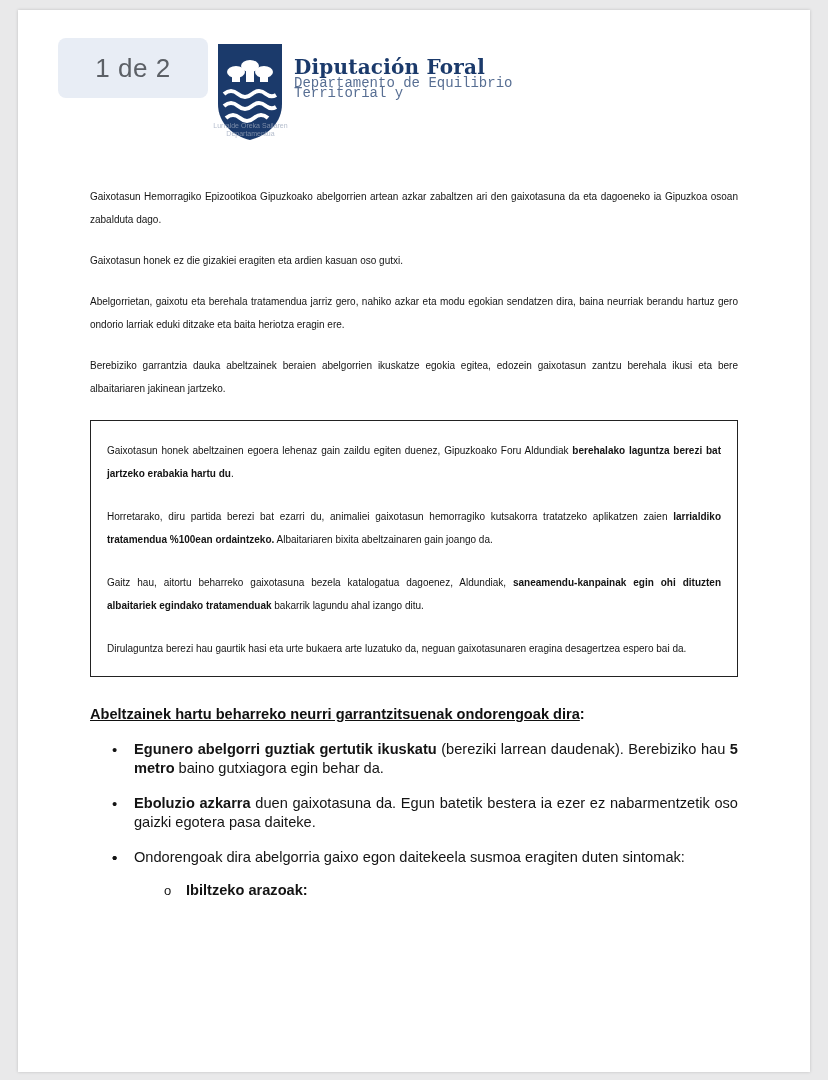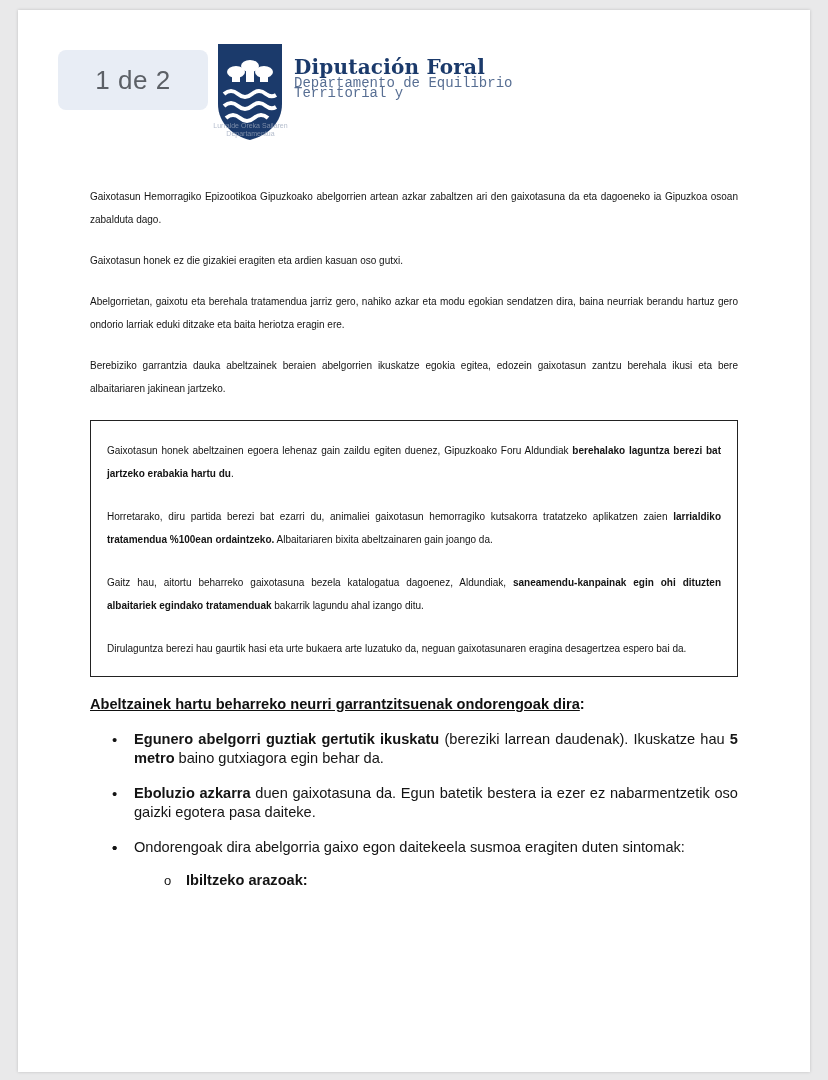--- a/index.html
+++ b/index.html
@@ -32,21 +32,20 @@
     width: 150px;
     height: 60px;
     background: #e8edf5;
     border-radius: 8px;
     display: flex;
     align-items: center;
     justify-content: center;
     color: #5c6066;
     font-size: 26px;
     letter-spacing: 0.5px;
-    margin-top: 12px;
   }
   
   .logo-block {
     position: absolute;
     left: 180px;
     top: 32px;
     width: 400px;
     height: 105px;
   }
   .shield {
@@ -107,21 +106,21 @@
   p.para:last-child { margin-bottom: 0; }
   .boxed {
     margin-top: 20px;
     border: 1.5px solid #222;
     padding: 18px 16px 14px 16px;
   }
   .boxed p.para { margin-bottom: 20px; }
   .boxed p.para:last-child { margin-bottom: 2px; }
   b, strong { font-weight: bold; }
   .heading-underline {
-    margin-top: 18px;
+    margin-top: 28px;
     margin-bottom: 16px;
     font-size: 14.6px;
     line-height: 19px;
     color: #111;
     font-weight: bold;
   }
   .heading-underline .u { text-decoration: underline; }
   ul.bullets {
     list-style: none;
     margin: 0;
@@ -219,21 +218,21 @@
         <p class="para"><span>Dirulaguntza berezi hau gaurtik hasi eta urte bukaera arte luzatuko da, neguan gaixotasunaren eragina desagertzea espero bai da.</span></p>
       </div>
 
       <div class="heading-underline">
         <span class="u">Abeltzainek hartu beharreko neurri garrantzitsuenak ondorengoak dira</span><span>:</span>
       </div>
 
       <ul class="bullets">
         <li>
           <span class="dot">•</span>
-          <span><b>Egunero abelgorri guztiak gertutik ikuskatu</b><span> (bereziki larrean daudenak). Ikuskatze hau </span><b>5 metro</b><span> baino gutxiagora egin behar da.</span></span>
+          <span><b>Egunero abelgorri guztiak gertutik ikuskatu</b><span> (bereziki larrean daudenak). Berebiziko hau </span><b>5 metro</b><span> baino gutxiagora egin behar da.</span></span>
         </li>
         <li>
           <span class="dot">•</span>
           <span><b>Eboluzio azkarra</b><span> duen gaixotasuna da. Egun batetik bestera ia ezer ez nabarmentzetik oso gaizki egotera pasa daiteke.</span></span>
         </li>
         <li>
           <span class="dot">•</span>
         </li>
         <li>
           <span class="dot">•</span>

